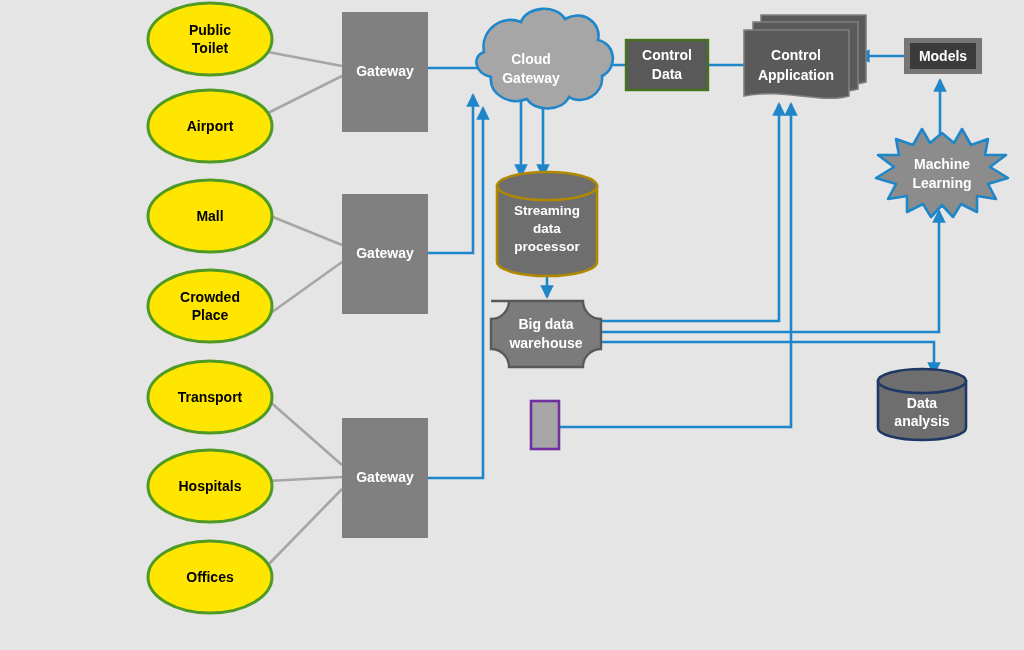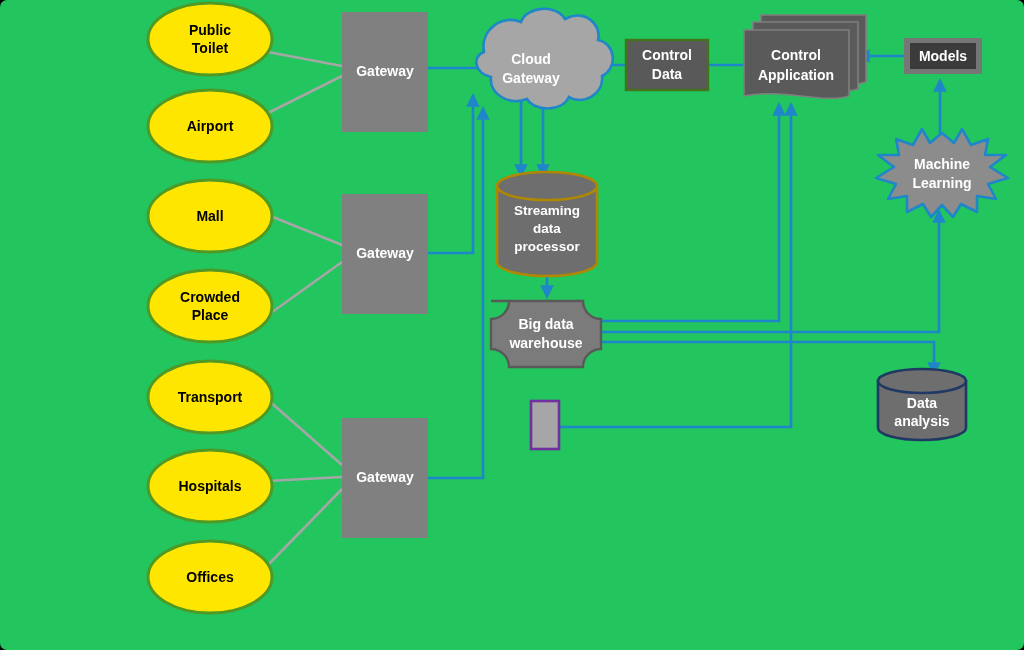--- a/index.html
+++ b/index.html
@@ -10,22 +10,21 @@
   body {
     width: 1024px;
     height: 650px;
     overflow: hidden;
     font-family: "Liberation Sans", sans-serif;
   }
   #canvas {
     position: relative;
     width: 1024px;
     height: 650px;
-    background: #22c55e;
-    border-radius: 7px;
+    background: #e5e5e5;
   }
   #diagram-svg {
     position: absolute;
     left: 0;
     top: 0;
     width: 1024px;
     height: 650px;
   }
   .node-label {
     font-family: "Liberation Sans", sans-serif;

